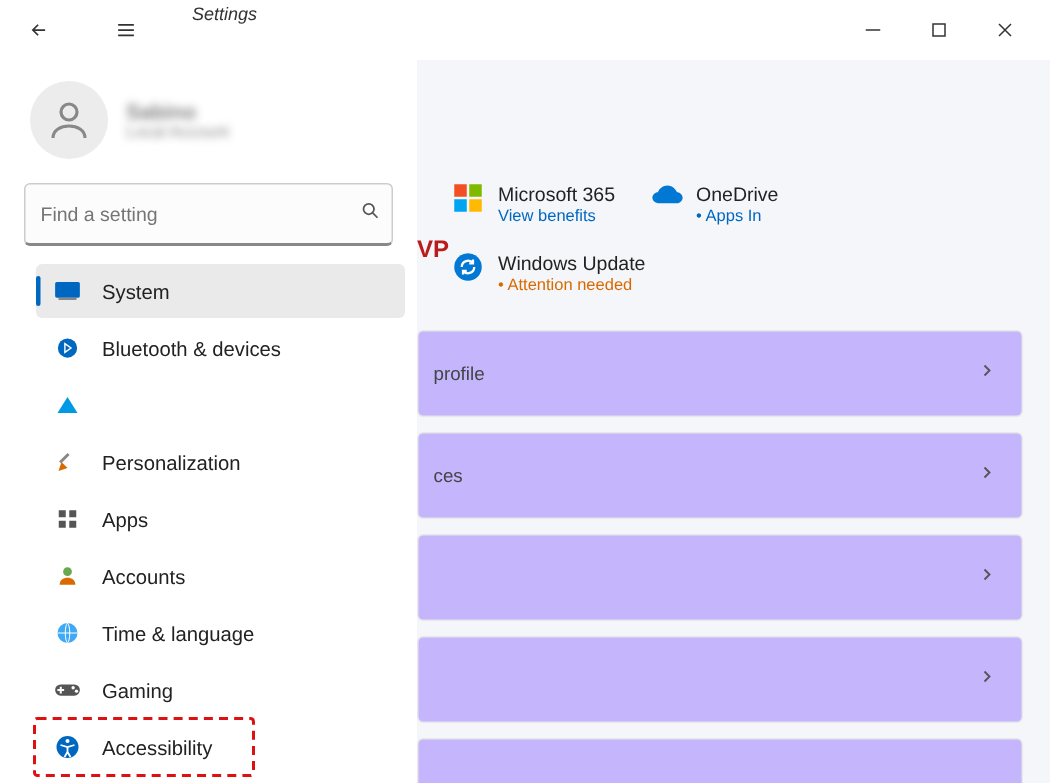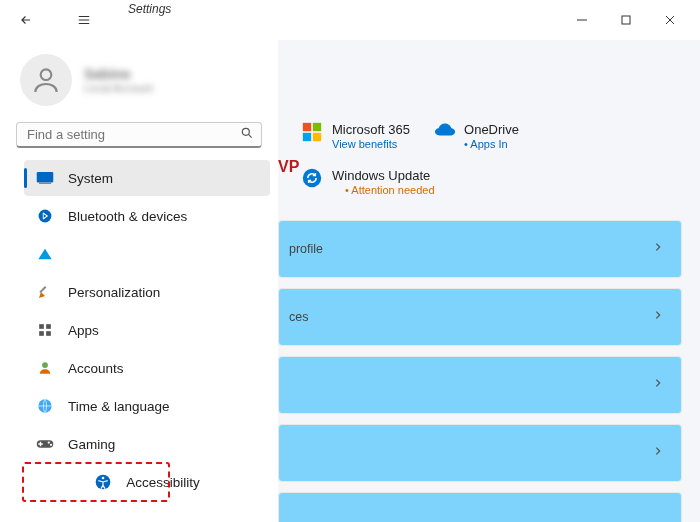--- a/index.html
+++ b/index.html
@@ -11,38 +11,38 @@
   .tb-title { font-size: 12px; color: #333; margin-left: 4px; }
   .tb-right { margin-left: auto; display: flex; }
   .ctrl { width: 44px; height: 32px; display: flex; align-items: center; justify-content: center; cursor: pointer; }
   .main-area { display: flex; height: calc(522px - 40px); }
   .sidebar { width: 278px; padding: 4px 8px 8px 8px; display: flex; flex-direction: column; background: #fff; position: relative; z-index: 2; }
   .user-row { display: flex; align-items: center; gap: 12px; padding: 10px 12px; }
   .avatar { width: 52px; height: 52px; border-radius: 50%; background: #ececec; display: flex; align-items: center; justify-content: center; color: #777; }
   .user-name { font-size: 14px; font-weight: 600; color: #808080; filter: blur(3px); }
   .user-sub { font-size: 11px; color: #888; filter: blur(3px); }
   .search-wrap { margin: 6px 8px 12px 8px; position: relative; }
-  .search { width: 100%; height: 26px; border: 1px solid #ccc; border-bottom: 2px solid #888; border-radius: 4px; padding: 0 34px 0 10px; font-size: 13px; background: #fcfcfc; }
+  .search { width: 100%; height: 42px; border: 1px solid #ccc; border-bottom: 2px solid #888; border-radius: 4px; padding: 0 34px 0 10px; font-size: 13px; background: #fcfcfc; }
   .search-icon { position: absolute; right: 8px; top: 50%; transform: translateY(-50%); color: #555; pointer-events: none; }
   .nav { display: flex; flex-direction: column; gap: 2px; }
   .nav-item { display: flex; align-items: center; gap: 14px; height: 36px; border-radius: 4px; padding: 0 12px; cursor: pointer; font-size: 13.5px; color: #222; position: relative; margin-left: 16px; }
   .nav-item.active { background: #eaeaea; }
   .nav-item.active::before { content: ""; position: absolute; left: 0; top: 8px; bottom: 8px; width: 3px; border-radius: 2px; background: #0067c0; }
   .nav-icon { width: 18px; height: 18px; display: flex; align-items: center; justify-content: center; flex-shrink: 0; }
   .highlight-box { position: absolute; border: 2px dashed #d11; border-radius: 3px; pointer-events: none; }
   .content { flex: 1; background: #f4f6fa; position: relative; overflow: hidden; padding: 0; }
   .svc-row { display: flex; gap: 24px; padding: 82px 24px 18px 24px; }
   .svc { display: flex; gap: 10px; align-items: flex-start; cursor: pointer; }
   .svc-icon { width: 20px; height: 20px; }
   .svc-title { font-size: 13px; font-weight: 400; color: #222; }
   .svc-sub { font-size: 11px; color: #0067c0; margin-top: 1px; }
   .svc-sub.warn::before { content: "• "; color: #d86a00; }
   .svc-sub.link::before { content: "• "; }
   .cards { padding: 6px 18px 0 0; display: flex; flex-direction: column; gap: 10px; }
-  .card { background: #7dd3fc; border: 1px solid #e8e8e8; border-radius: 4px; height: 58px; display: flex; align-items: center; padding: 0 18px 0 4px; position: relative; cursor: pointer; }
+  .card { background: #c4b5fd; border: 1px solid #e8e8e8; border-radius: 4px; height: 58px; display: flex; align-items: center; padding: 0 18px 0 4px; position: relative; cursor: pointer; }
   .card-label { font-size: 12.5px; color: #444; margin-left: 6px; }
   .chev { margin-left: auto; color: #555; }
   .frag { position: absolute; left: 0; top: 118px; font-size: 16px; font-weight: 700; color: #b91c1c; }
 </style>
 </head>
 <body>
 
 <div class="window">
 
   <div class="titlebar">
@@ -169,21 +169,21 @@
           <span class="nav-icon">
               <svg width="18" height="12" viewBox="0 0 24 16">
                 <rect x="1" y="3" width="22" height="10" rx="5" fill="#555"></rect>
                 <circle cx="17" cy="6" r="1.5" fill="#fff"></circle>
                 <circle cx="20" cy="9" r="1.5" fill="#fff"></circle>
                 <path d="M6 5v6M3 8h6" stroke="#fff" stroke-width="1.8"></path>
               </svg>
             </span>
           <span>Gaming</span>
         </div>
-        <div class="nav-item" style="position:relative;justify-content:center;">
+        <div class="nav-item" style="position:relative;">
           <span class="nav-icon">
               <svg width="16" height="16" viewBox="0 0 24 24">
                 <circle cx="12" cy="12" r="11" fill="#0067c0"></circle>
                 <circle cx="12" cy="6" r="2" fill="#fff"></circle>
                 <path d="M5 10l7 2 7-2M12 12v5l-3 5M12 17l3 5" stroke="#fff" stroke-width="1.8" fill="none"></path>
               </svg>
             </span>
           <span>Accessibility</span>
           <div class="highlight-box" style="left:-2px; right:100px; top:-2px; bottom:-2px;"></div>
         </div>
@@ -217,21 +217,21 @@
       </div>
       <div class="svc-row" style="padding-top:0;">
         <div class="svc">
           <span class="svc-icon"><svg width="20" height="20" viewBox="0 0 24 24">
                 <circle cx="12" cy="12" r="11" fill="#0078d4"></circle>
                 <path d="M7 12a5 5 0 0 1 9-3M17 12a5 5 0 0 1-9 3" stroke="#fff" stroke-width="1.8" fill="none"></path>
                 <path d="M16 6v3h-3M8 18v-3h3" stroke="#fff" stroke-width="1.8" fill="none"></path>
               </svg></span>
           <div>
             <div class="svc-title">Windows Update</div>
-            <div class="svc-sub warn" style="color:#d86a00;margin-left:13px;">Attention needed</div>
+            <div class="svc-sub warn" style="color:#d86a00;">Attention needed</div>
           </div>
         </div>
       </div>
 
       <div class="cards">
         <div class="card">
           <span class="card-label"> profile</span>
           <span class="chev"><svg width="10" height="14" viewBox="0 0 24 24" stroke="#555" stroke-width="3" fill="none">
                 <path d="M8 4l8 8-8 8"></path>
               </svg></span>

